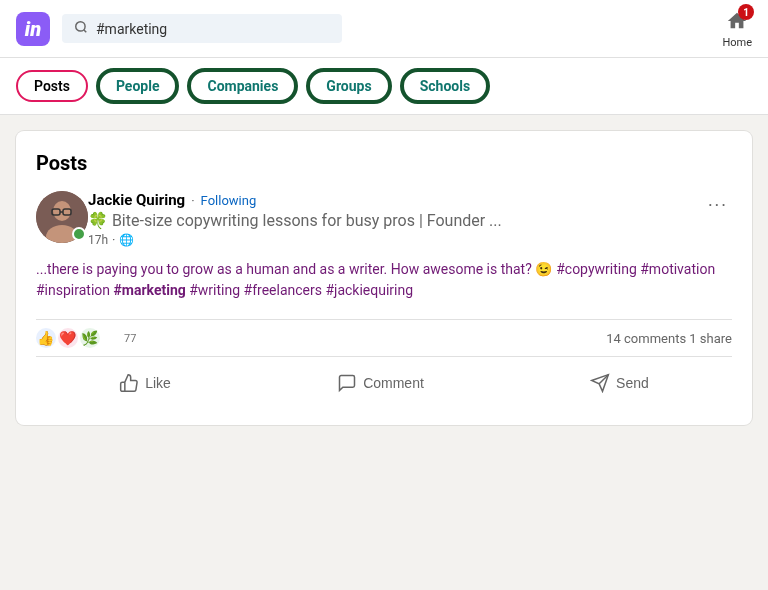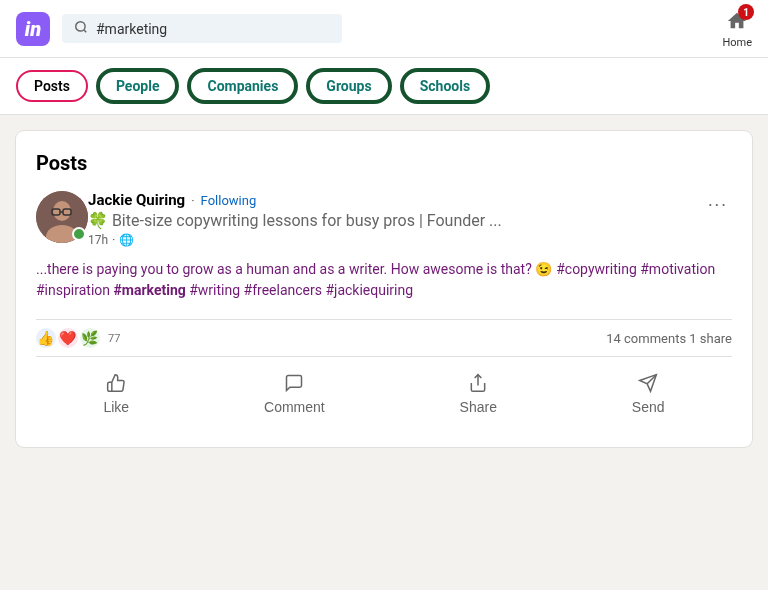--- a/index.html
+++ b/index.html
@@ -289,21 +289,21 @@
       border-radius: 50%;
       display: flex;
       align-items: center;
       justify-content: center;
       font-size: 14px;
     }
 
     .reaction-count {
       font-size: 11px;
       color: #737373;
-      margin-left: 4px;
+      margin-left: 20px;
     }
 
     .reaction-stats {
       font-size: 13px;
       color: #666;
     }
 
     
     .action-buttons {
       display: flex;
@@ -317,21 +317,20 @@
       align-items: center;
       gap: 6px;
       padding: 8px 16px;
       border-radius: 4px;
       cursor: pointer;
       font-size: 14px;
       font-weight: 500;
       color: #666;
       background: none;
       border: none;
-      flex-direction: column;
     }
 
     .action-btn svg {
       width: 20px;
       height: 20px;
     }
   </style>
 </head>
 <body>
 
@@ -437,28 +436,20 @@
         <span>Like</span>
       </button>
       <button class="action-btn">
         <svg viewBox="0 0 24 24" fill="none" stroke="#666" stroke-width="1.8">
           <path d="M21 15a2 2 0 0 1-2 2H7l-4 4V5a2 2 0 0 1 2-2h14a2 2 0 0 1 2 2z"></path>
         </svg>
         <span>Comment</span>
       </button>
       <button class="action-btn">
         <svg viewBox="0 0 24 24" fill="none" stroke="#666" stroke-width="1.8">
-          <path d="M4 12v8a2 2 0 0 0 2 2h12a2 2 0 0 0 2-2v-8"></path>
-          <polyline points="16 6 12 2 8 6"></polyline>
-          <line x1="12" y1="2" x2="12" y2="15"></line>
-        </svg>
-        <span>Share</span>
-      </button>
-      <button class="action-btn">
-        <svg viewBox="0 0 24 24" fill="none" stroke="#666" stroke-width="1.8">
           <line x1="22" y1="2" x2="11" y2="13"></line>
           <polygon points="22 2 15 22 11 13 2 9 22 2"></polygon>
         </svg>
         <span>Send</span>
       </button>
     </div>
   </div>
 </div>
 
 </body></html>

